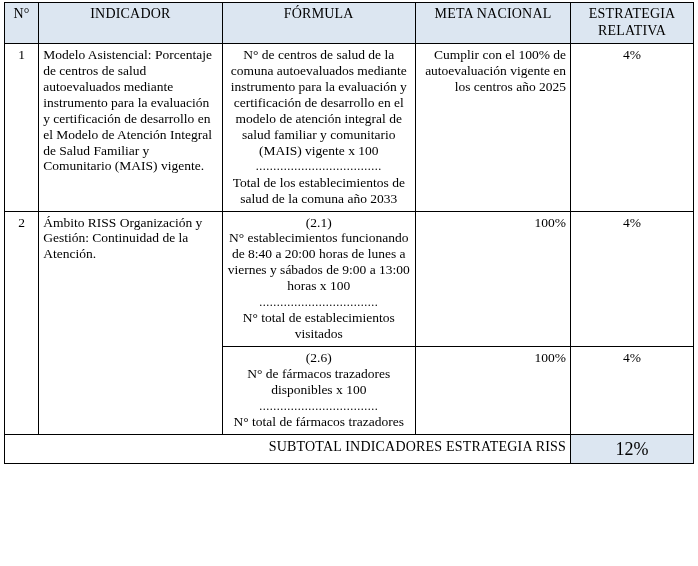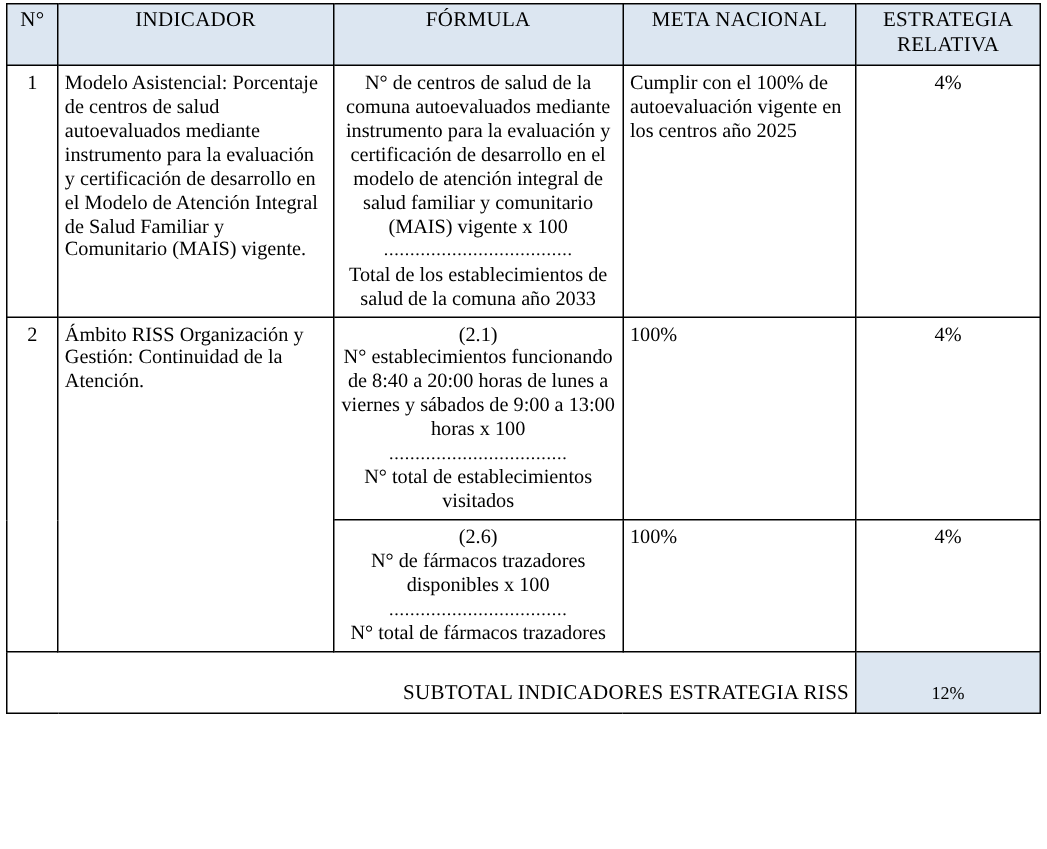--- a/index.html
+++ b/index.html
@@ -55,21 +55,21 @@
   }
   td.c-ind {
     padding-top: 5px;
   }
   td.c-for {
     text-align: center;
     padding-top: 5px;
     font-family: Liberation Serif, serif;
   }
   td.c-meta {
-    text-align: left;
+    text-align: right;
     padding-top: 5px;
   }
   td.c-imp {
     text-align: center;
     padding-top: 5px;
   }
   .divider {
     display: block;
     text-align: center;
     letter-spacing: 0.5px;
@@ -84,25 +84,25 @@
     text-align: right;
     padding-right: 6px;
     font-size: 14px;
     letter-spacing: 0.2px;
     vertical-align: middle;
   }
   .sub-value {
     background: #dce6f1;
     text-align: center;
     vertical-align: middle;
-    font-size: 12px;
+    font-size: 18px;
     font-family: Liberation Serif, serif;
   }
   tr.subtotal td {
-    padding-top: 20px;
+    padding-top: 4px;
     padding-bottom: 3px;
   }
 </style>
 </head>
 <body>
 
 <div class="page">
 
   <table class="grid">
     <colgroup>

